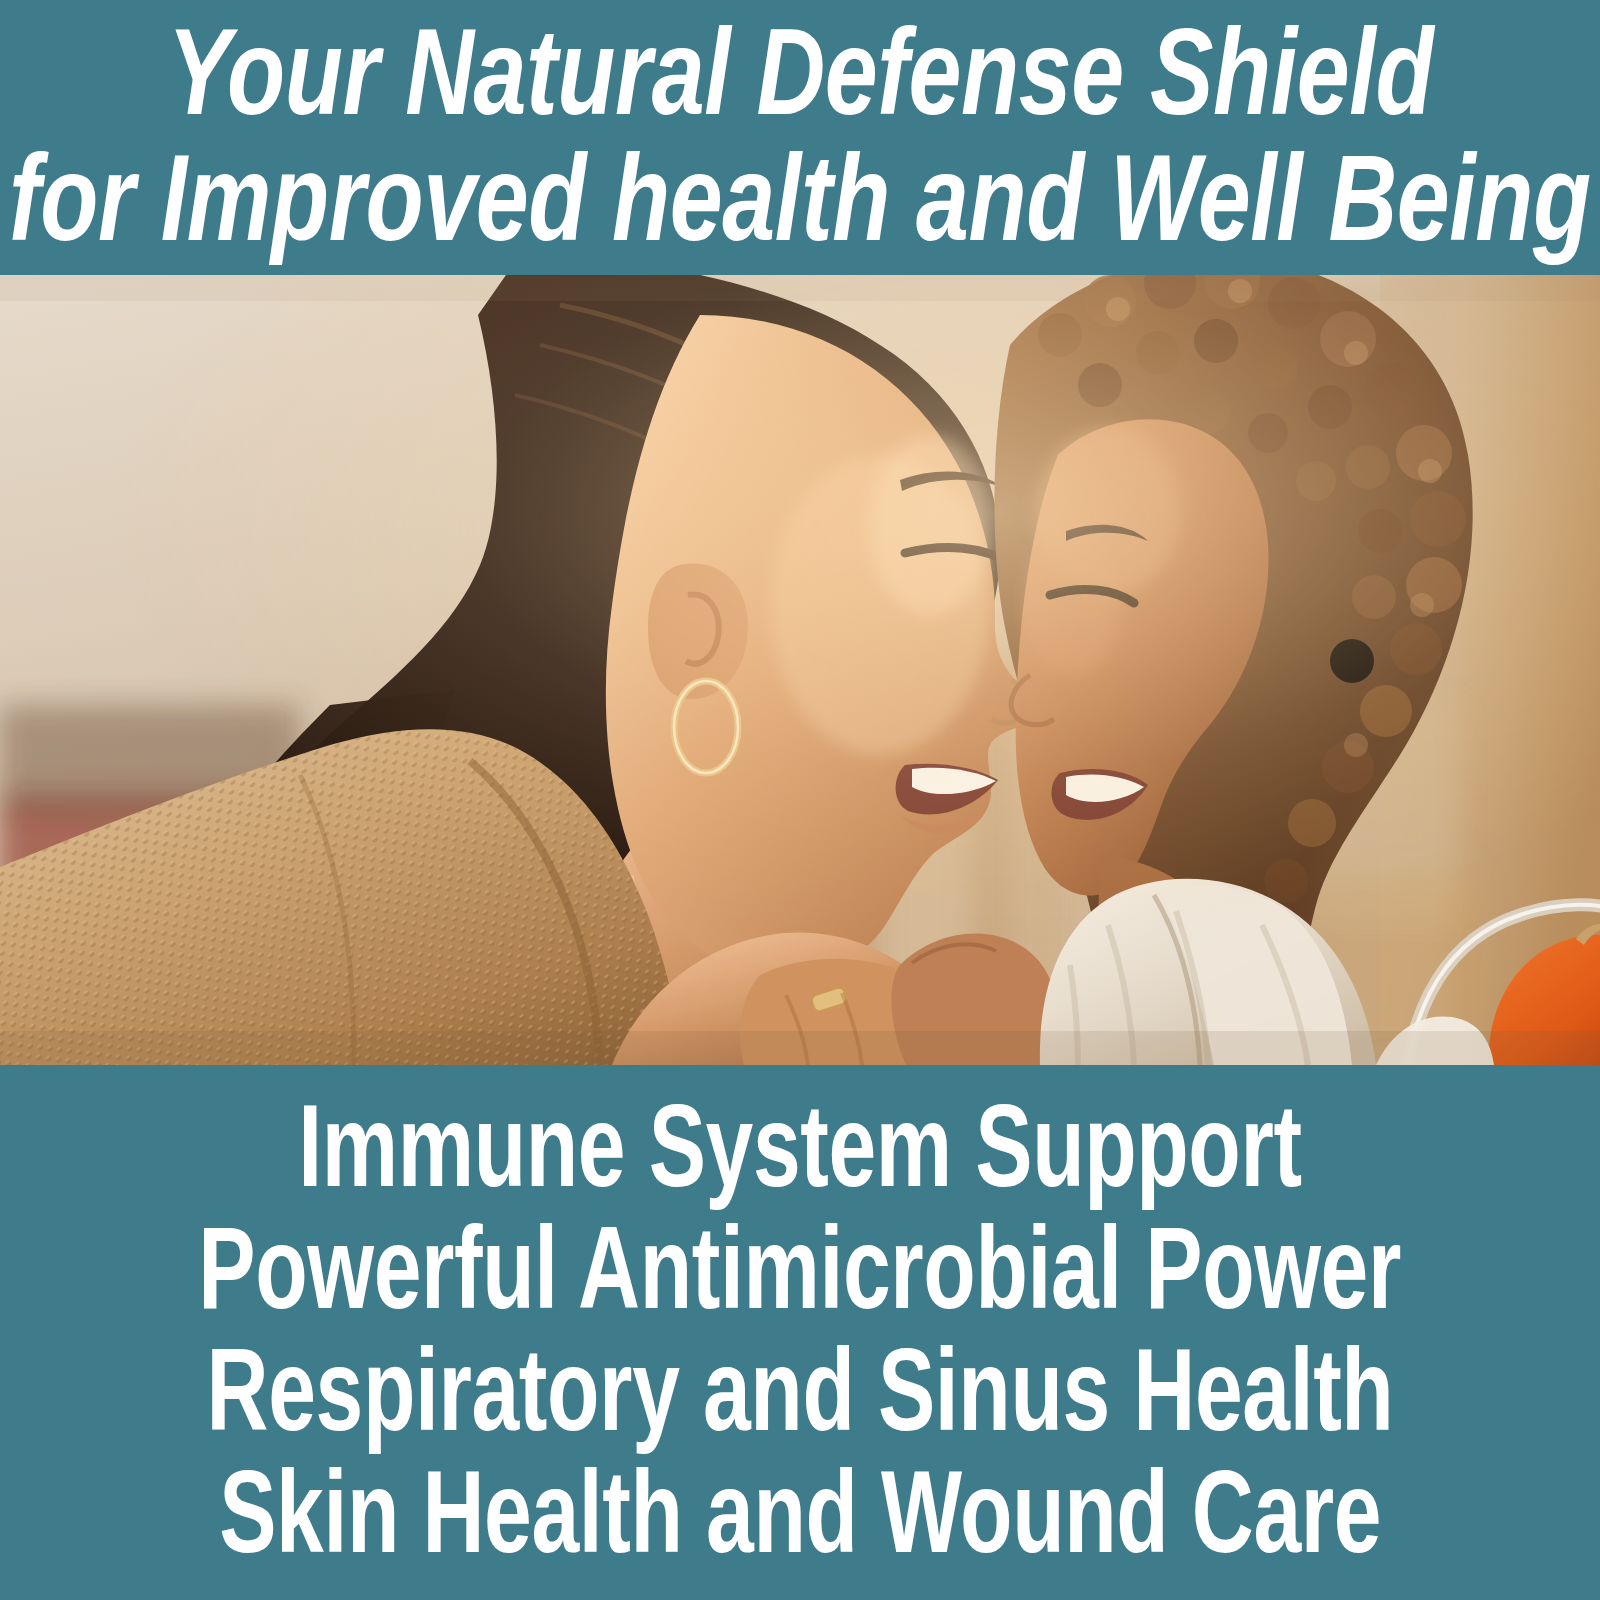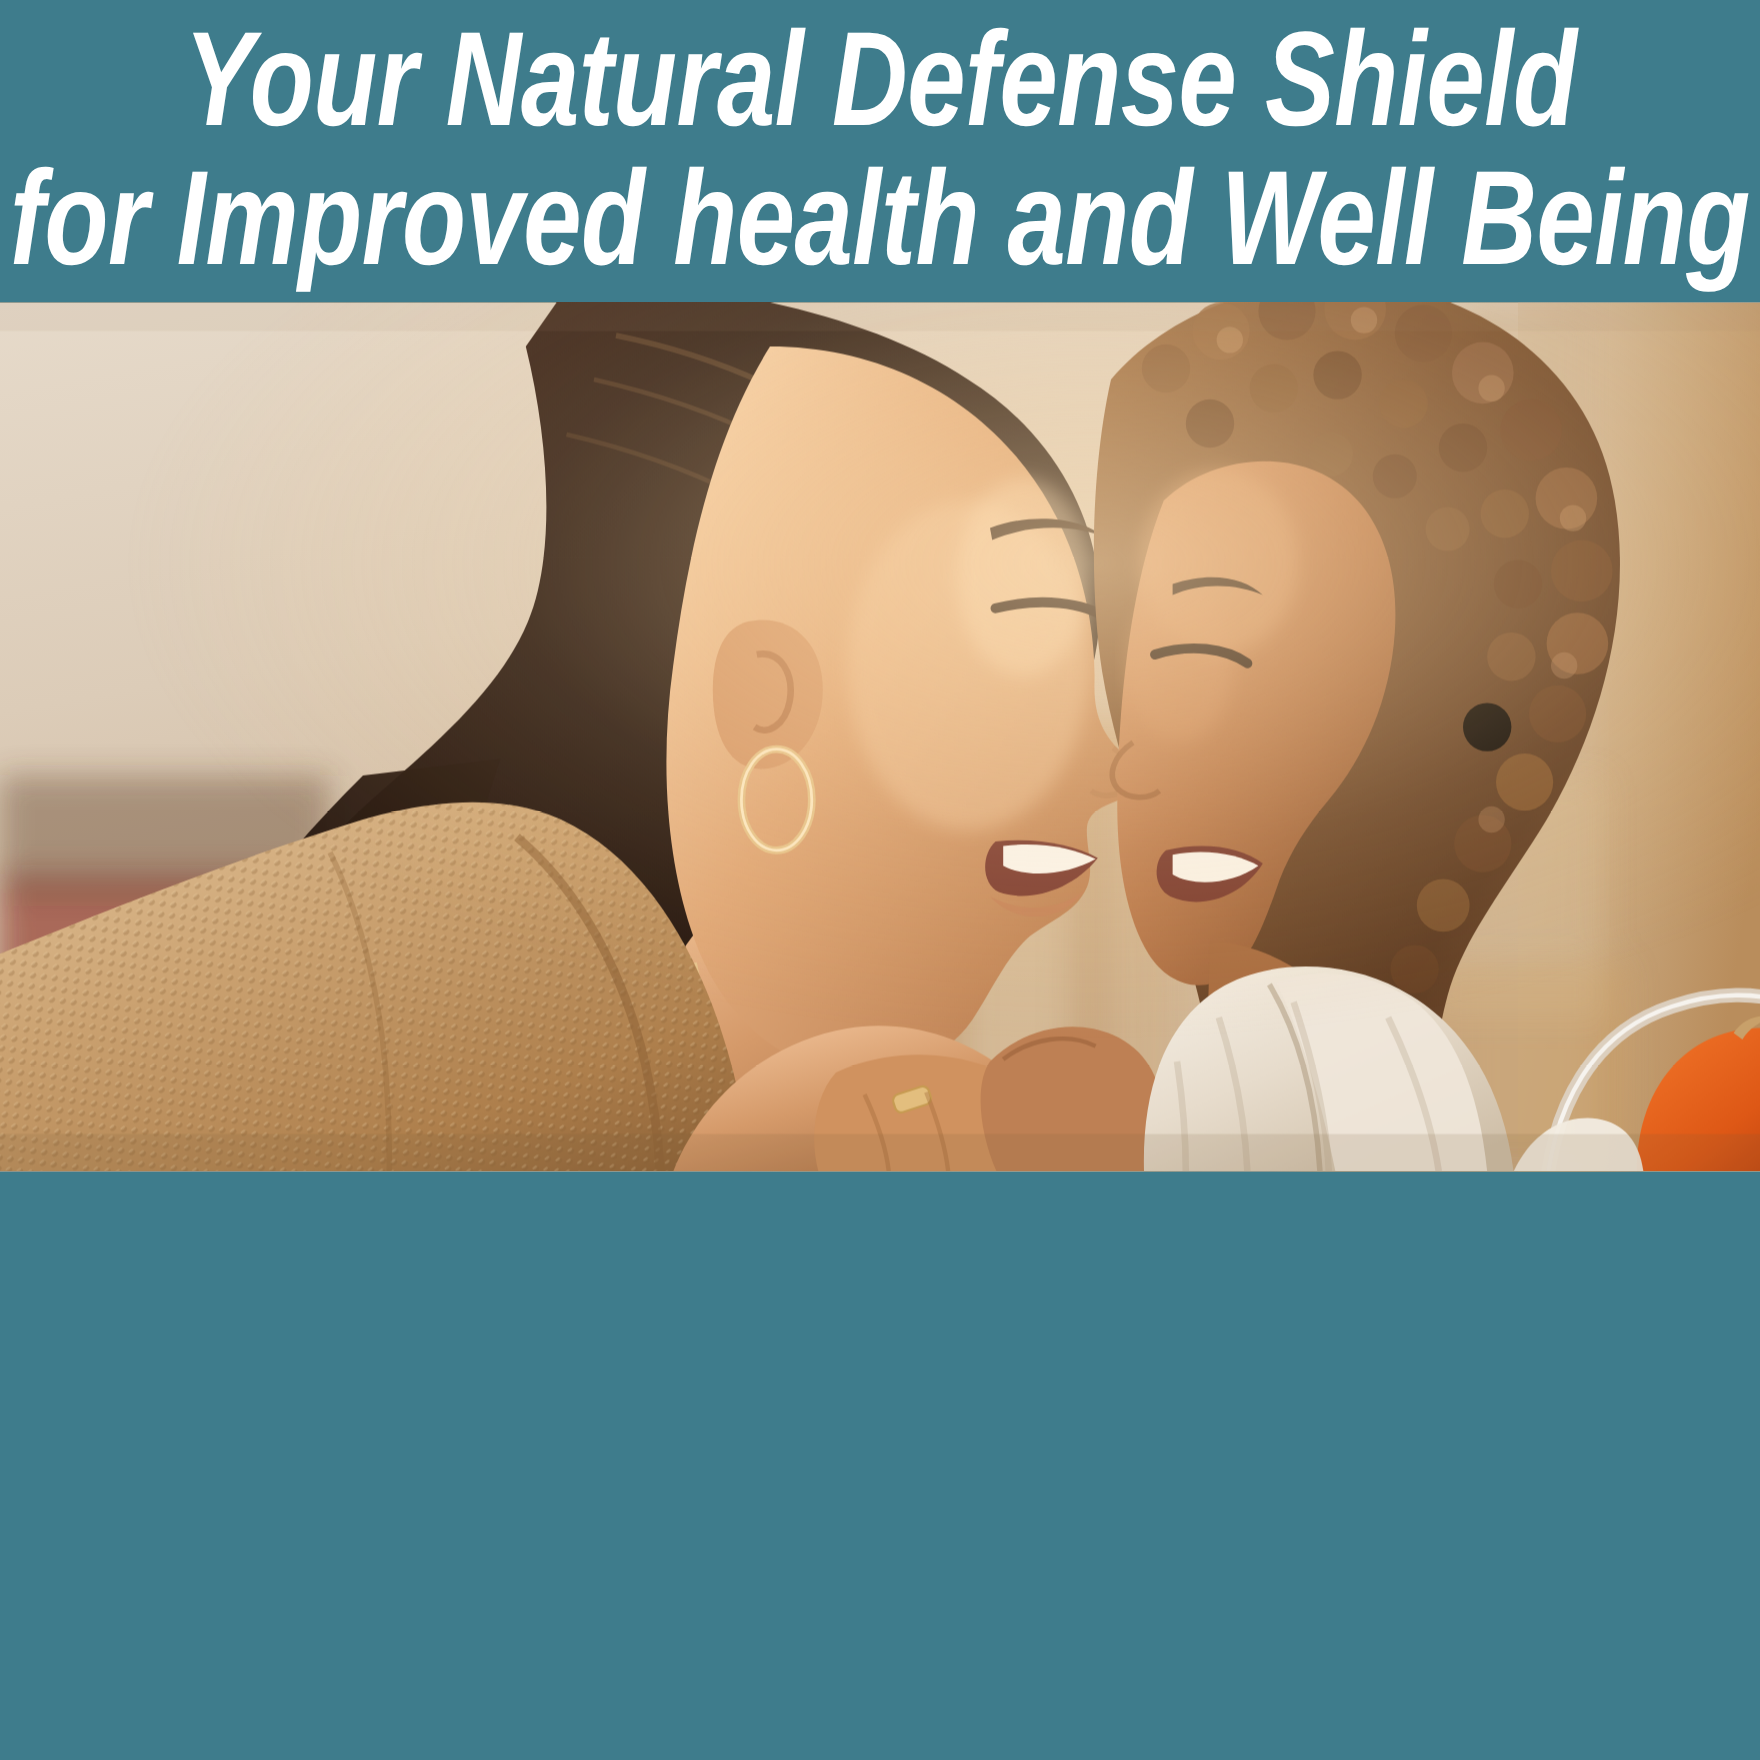--- a/index.html
+++ b/index.html
@@ -435,14 +435,20 @@
 
       <path d="M 1376 790 C 1392 756, 1420 738, 1452 742 C 1476 746, 1490 762, 1494 790 Z" fill="#F2ECE2" opacity="0.95"></path>
 
       <rect x="0" y="0" width="1600" height="790" fill="url(#sunGlow)"></rect>
 
       <rect x="0" y="756" width="1600" height="34" fill="#7A5C3C" opacity="0.14"></rect>
       <rect x="0" y="0" width="1600" height="26" fill="#A88C6A" opacity="0.10"></rect>
     </svg>
   </div>
 
+  <div class="bottom-banner">
+    <div class="benefit-line benefit-0">Immune System Support</div>
+    <div class="benefit-line benefit-1">Powerful Antimicrobial Power</div>
+    <div class="benefit-line benefit-2">Respiratory and Sinus Health</div>
+    <div class="benefit-line benefit-3">Skin Health and Wound Care</div>
+  </div>
 
 </div>
 
 </body></html>

